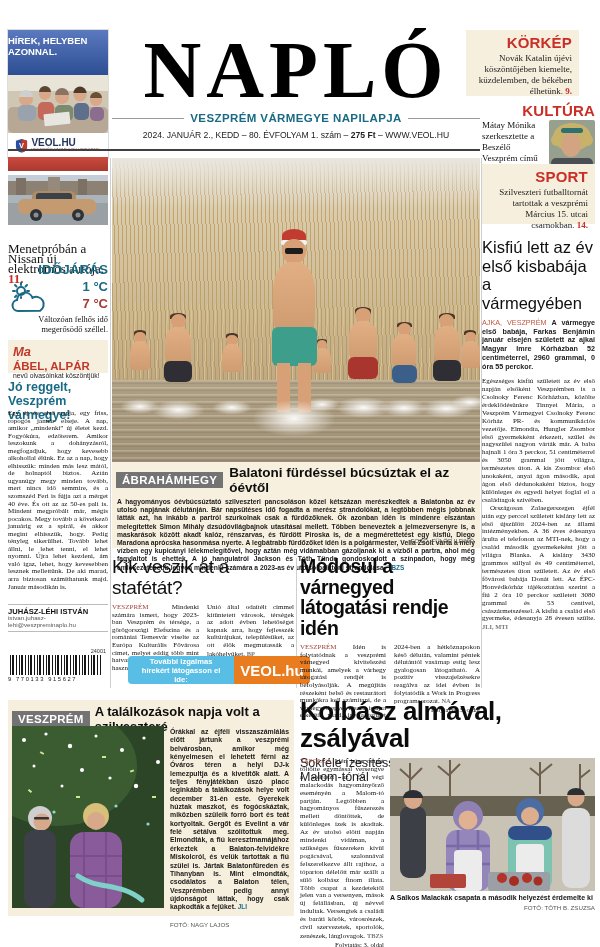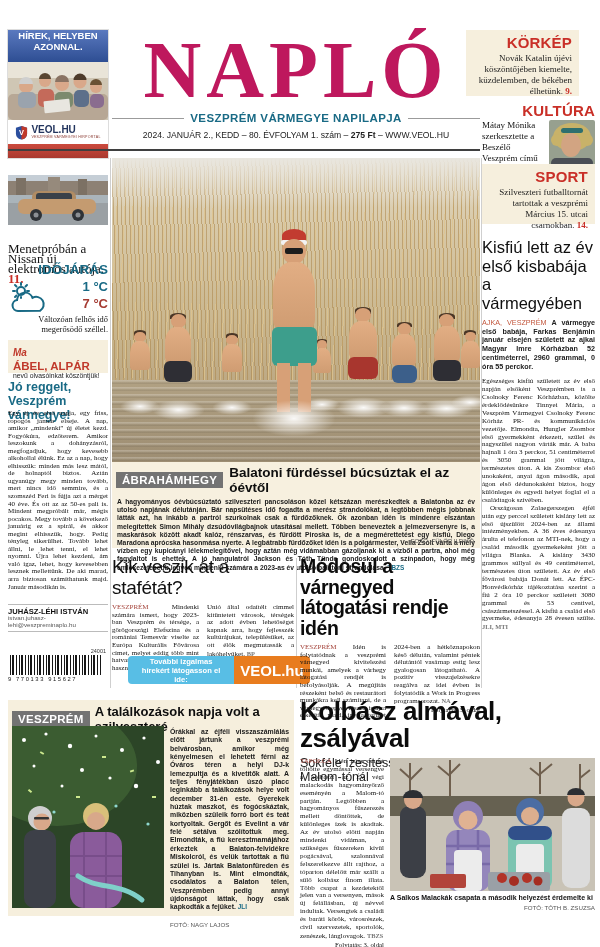--- a/index.html
+++ b/index.html
@@ -5,31 +5,31 @@
   html,body{margin:0;padding:0;background:#888;}
   .page{position:relative;width:600px;height:947px;background:#fff;margin:0 auto;
         font-family:"Liberation Sans",sans-serif;color:#111;overflow:hidden;}
   .abs{position:absolute;}
   .serif{font-family:"Liberation Serif",serif;}
   .pg{color:#c92f27;font-weight:700;}
   .just{text-align:justify;}
 
   
   .ad{left:8px;top:30px;width:100px;height:128px;box-shadow:0 0 0 1px #ddd;}
-  .ad-top{height:32px;background:linear-gradient(180deg,#5a79bf,#2e4e93);color:#fff;
-          font-weight:700;font-size:9.5px;line-height:11px;text-align:center;box-sizing:border-box;}
+  .ad-top{height:45px;background:linear-gradient(180deg,#5a79bf,#2e4e93);color:#fff;
+          font-weight:700;font-size:9.5px;line-height:11px;padding-top:5px;box-sizing:border-box;}
   .ad-photo{position:relative;height:58px;background:linear-gradient(180deg,#e9e2d2,#c9bca6);overflow:hidden;}
   .ad-logo{height:24px;background:#fff;display:flex;align-items:center;justify-content:center;gap:3px;}
   .ad-logo .t{font-weight:800;font-size:10px;color:#23355e;line-height:10px;}
   .ad-logo .s{font-size:3.6px;color:#8a3a32;letter-spacing:.2px;}
   .ad-red{height:14px;background:linear-gradient(180deg,#cc4a3d,#a93a30);}
 
   .mast{left:112px;top:28px;width:368px;text-align:center;}
   .mast-title{font-family:"Liberation Serif",serif;font-weight:700;font-size:80px;line-height:84px;
-              letter-spacing:5px;color:#be185d;}
+              letter-spacing:5px;color:#000000;}
   .mast-sub{display:flex;align-items:center;gap:6px;margin-top:0px;}
   .mast-sub .ln{flex:1;height:1px;background:#9b9b9b;}
   .mast-sub .tx{color:#196a85;font-weight:700;font-size:11.5px;letter-spacing:.4px;}
   .mast-date{margin-top:6px;font-size:8.6px;color:#222;}
   .mast-date b{font-weight:800;}
   .rule-top{left:8px;top:149px;width:472px;height:2px;background:#3f3f3f;}
 
   .box-cream{background:#f6efdd;}
   .korkep{left:466px;top:30px;width:113px;height:66px;padding:4px 7px;box-sizing:border-box;text-align:right;}
   .sec-title{color:#c92f27;font-weight:800;font-size:15px;letter-spacing:.2px;}
@@ -42,21 +42,21 @@
   .am-band{left:8px;top:158px;width:100px;height:17px;background:#b2473d;color:#fff;
            font-weight:800;font-size:11.5px;text-align:center;line-height:17px;letter-spacing:.3px;margin-top:42px;}
   .car{left:8px;top:175px;width:100px;height:50px;}
   .car-cap{left:8px;top:244px;width:100px;font-family:Liberation Serif, serif;font-size:13px;line-height:10px;}
   .wx-title{left:8px;top:262px;width:100px;text-align:right;color:#196a85;font-weight:800;font-size:13.5px;}
   .wx-icon{left:10px;top:282px;}
   .wx-t1{left:8px;top:279px;width:100px;text-align:right;color:#196a85;font-weight:800;font-size:13px;}
   .wx-t2{left:8px;top:296px;width:100px;text-align:right;color:#a43a31;font-weight:800;font-size:13px;}
   .wx-desc{left:8px;top:315px;width:100px;text-align:right;font-family:"Liberation Serif",serif;font-size:8.4px;line-height:10px;}
   .ma-box{left:8px;top:340px;width:100px;height:33px;background:#f6efdd;padding:2px 5px;box-sizing:border-box;}
-  .ma-lbl{color:#c0392b;font-style:italic;font-size:10px;font-weight:700;}
+  .ma-lbl{color:#c0392b;font-style:italic;font-size:13px;font-weight:700;}
   .ma-names{color:#c0392b;font-weight:800;font-size:11.5px;line-height:12px;}
   .ma-sub{font-size:6.8px;color:#222;}
   .greet-title{left:8px;top:380px;width:100px;color:#196a85;font-weight:800;font-size:12.5px;line-height:14px;}
   .greet-body{left:8px;top:410px;width:100px;font-family:"Liberation Serif",serif;font-size:7px;line-height:7.55px;}
   .author{left:8px;top:604px;width:100px;border-top:1px solid #bbb;padding-top:2px;font-weight:800;font-size:7.6px;}
   .email{left:8px;top:614px;width:100px;font-size:6.2px;color:#555;border-bottom:1px solid #bbb;padding-bottom:3px;}
   .bc-top{left:8px;top:648px;width:98px;text-align:right;font-size:5.5px;color:#333;}
   .barcode{left:10px;top:655px;width:92px;height:20px;
            background:repeating-linear-gradient(90deg,#161616 0 1px,#fff 1px 2px,#161616 2px 4px,#fff 4px 6px,#161616 6px 7px,#fff 7px 9px);}
   .bc-num{left:8px;top:676px;width:96px;font-size:5.8px;letter-spacing:1.6px;color:#222;}

